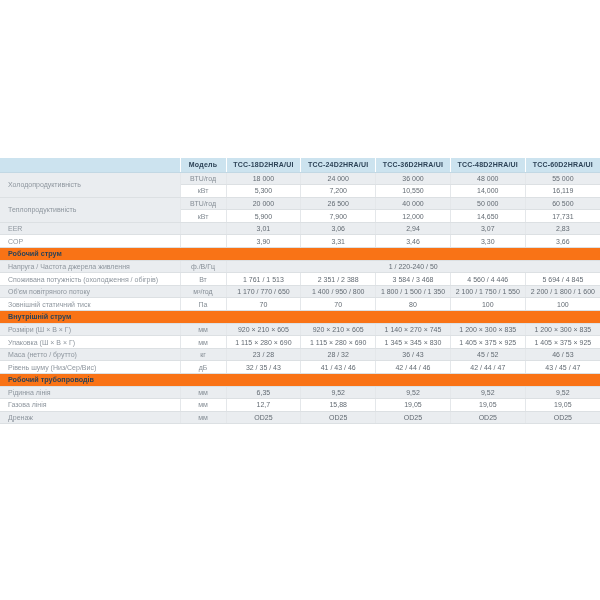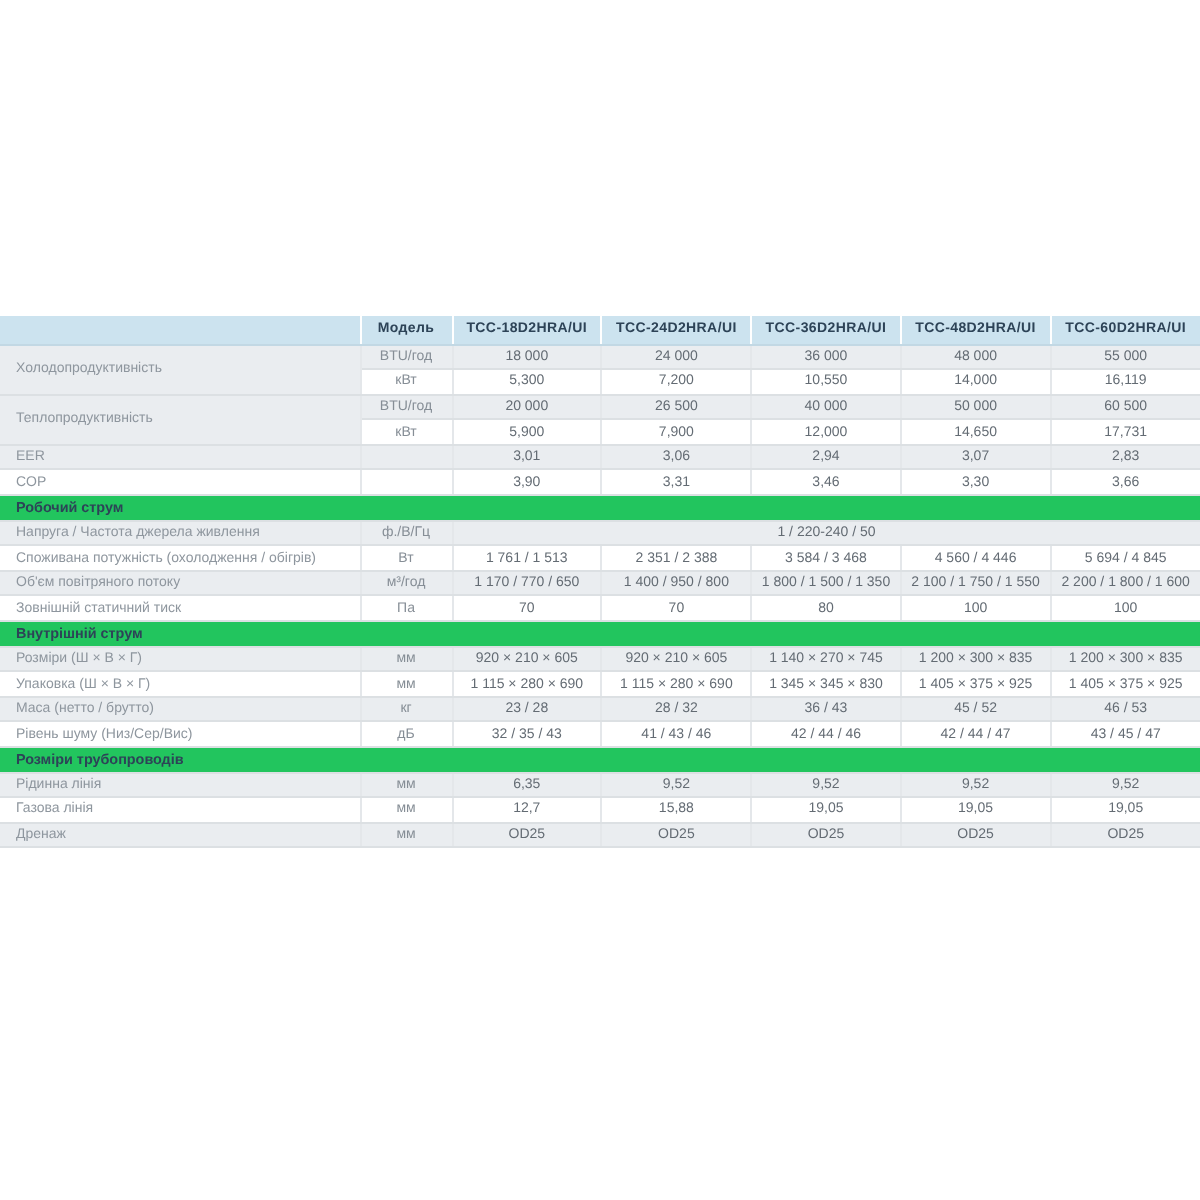--- a/index.html
+++ b/index.html
@@ -51,21 +51,21 @@
     padding-left: 8px;
     color: #8e969e;
   }
   td.unit { text-align: center; color: #868e96; }
   td.value { text-align: center; color: #636b73; }
 
   tr.alt td { background: #eaedf0; }
   td.label.spanned { background: #eaedf0; }
 
   tr.section td {
-    background: #22c55e;
+    background: #f97316;
     border-top: 1px solid #a9bfcc;
     border-bottom: 1px solid #dce0e3;
     border-right: none;
     color: #2d4357;
     font-weight: bold;
     font-size: 7.2px;
     text-align: left;
     padding-left: 8px;
     height: 12.6px;
   }
@@ -216,21 +216,21 @@
         <tr>
           <td class="label">Рівень шуму (Низ/Сер/Вис)</td>
           <td class="unit">дБ</td>
           <td class="value">32 / 35 / 43</td>
           <td class="value">41 / 43 / 46</td>
           <td class="value">42 / 44 / 46</td>
           <td class="value">42 / 44 / 47</td>
           <td class="value">43 / 45 / 47</td>
         </tr>
         <tr class="section">
-          <td class="" colspan="7">Розміри трубопроводів</td>
+          <td class="" colspan="7">Робочий трубопроводів</td>
         </tr>
         <tr class="alt">
           <td class="label">Рідинна лінія</td>
           <td class="unit">мм</td>
           <td class="value">6,35</td>
           <td class="value">9,52</td>
           <td class="value">9,52</td>
           <td class="value">9,52</td>
           <td class="value">9,52</td>
         </tr>

